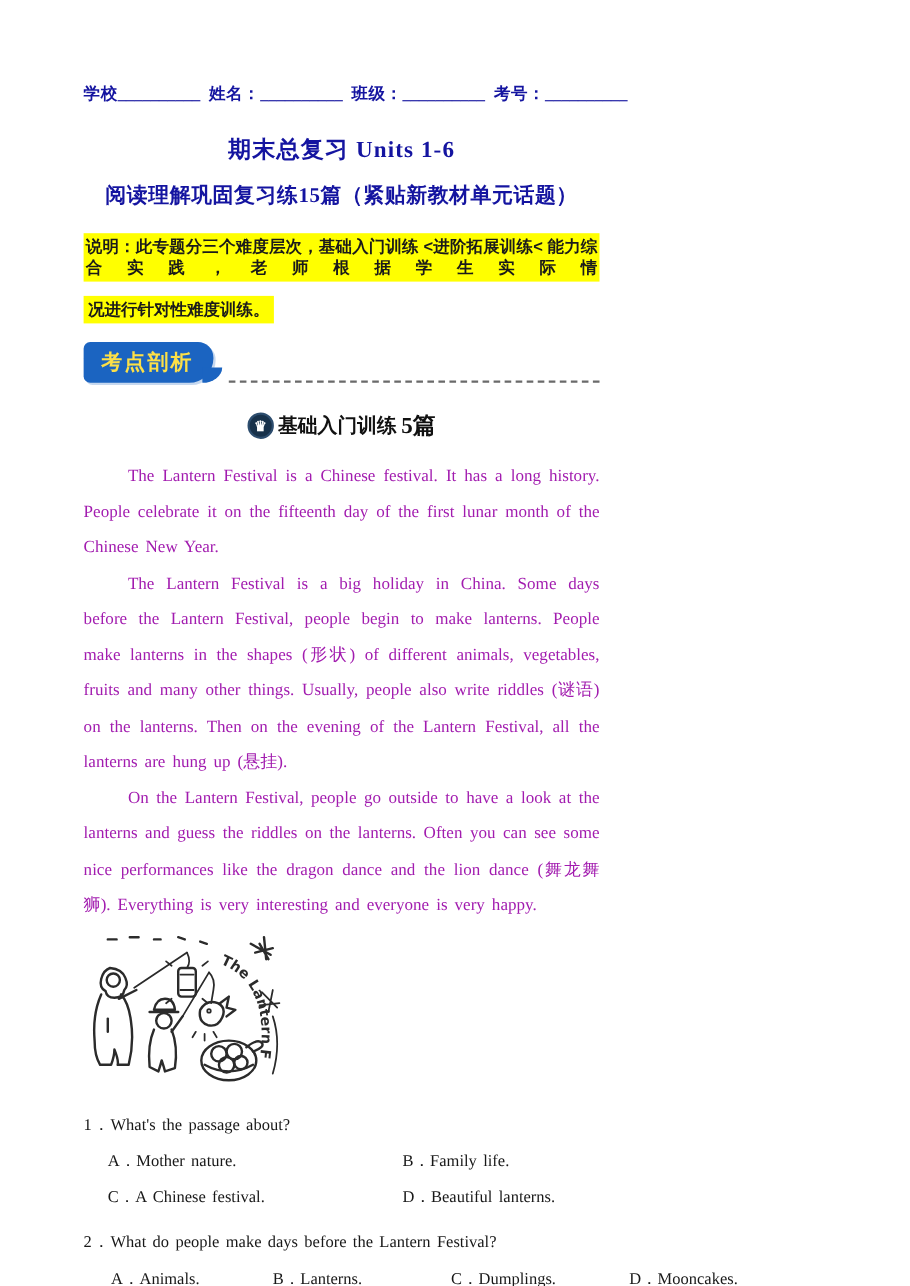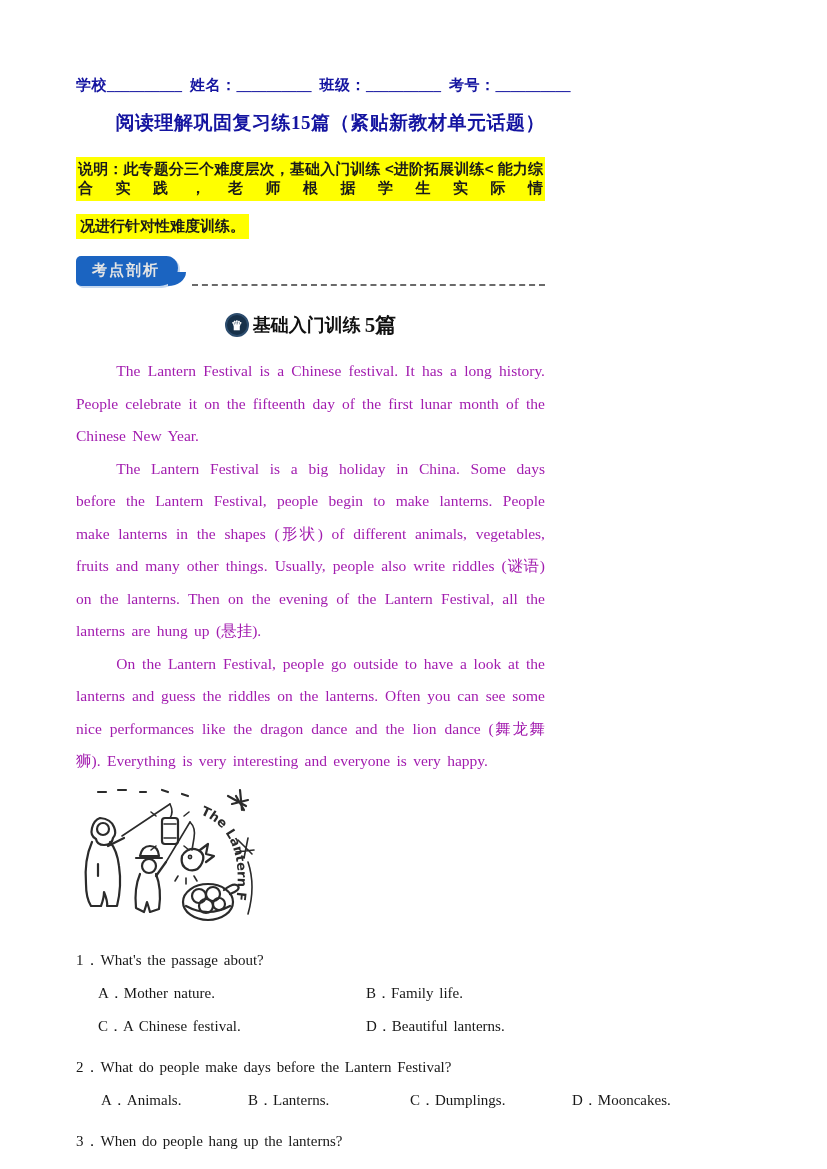--- a/index.html
+++ b/index.html
@@ -26,40 +26,40 @@
   }
   .hdr .fld { margin-right: 8px; }
   .hdr .blank { font-weight: bold; letter-spacing: 0; }
 
   
   .title {
     text-align: center; color: #1414a0; font-weight: bold;
     font-size: 21px; margin-top: 27px; letter-spacing: 1px;
   }
   .subtitle {
-    text-align: right; color: #1414a0; font-weight: bold;
+    text-align: center; color: #1414a0; font-weight: bold;
     font-size: 19px; margin-top: 15px; letter-spacing: .5px;
   }
 
   
   .note { margin-top: 21px; font-weight: bold; font-size: 15px;
           font-family: "Liberation Sans", sans-serif; }
   .note-line1 {
     background: #ffff00; padding: 3px 2px; display: block;
     text-align: justify; text-align-last: justify;
   }
   .note-line2-wrap { text-align: left; margin-top: 13px; }
   .note-line2 { background: #ffff00; padding: 3px 4px; display: inline-block; }
 
   
   .badge-row { display: flex; align-items: flex-end; margin-top: 17px; }
   .badge {
     position: relative;
     background: #1b64c1;
-    color: #e5e5e5; font-weight: bold; font-size: 15px;
+    color: #fde047; font-weight: bold; font-size: 19px;
     font-family: Liberation Sans, sans-serif;
     padding: 5px 18px 6px 16px;
     border-radius: 6px 14px 22px 6px;
     letter-spacing: 2px;
     box-shadow: 2px 2px 0 rgba(27,100,193,.25);
   }
   .badge::after {
     content: ""; position: absolute; right: -8px; bottom: 0;
     width: 18px; height: 14px;
     background: #1b64c1;
@@ -126,20 +126,21 @@
 
 <div class="page">
 
   <div class="hdr">
     <span class="fld"><span>学校</span><span class="blank">__________</span></span>
     <span class="fld"><span>姓名：</span><span class="blank">__________</span></span>
     <span class="fld"><span>班级：</span><span class="blank">__________</span></span>
     <span class="fld"><span>考号：</span><span class="blank">__________</span></span>
   </div>
 
+  <div class="title">期末总复习 Units 1-6</div>
   <div class="subtitle">阅读理解巩固复习练15篇（紧贴新教材单元话题）</div>
 
   <div class="note">
     <span class="note-line1">说明：此专题分三个难度层次，基础入门训练 &lt;进阶拓展训练&lt; 能力综合实践，老师根据学生实际情</span>
     <div class="note-line2-wrap">
       <span class="note-line2">况进行针对性难度训练。</span>
     </div>
   </div>
 
   <div class="badge-row">

